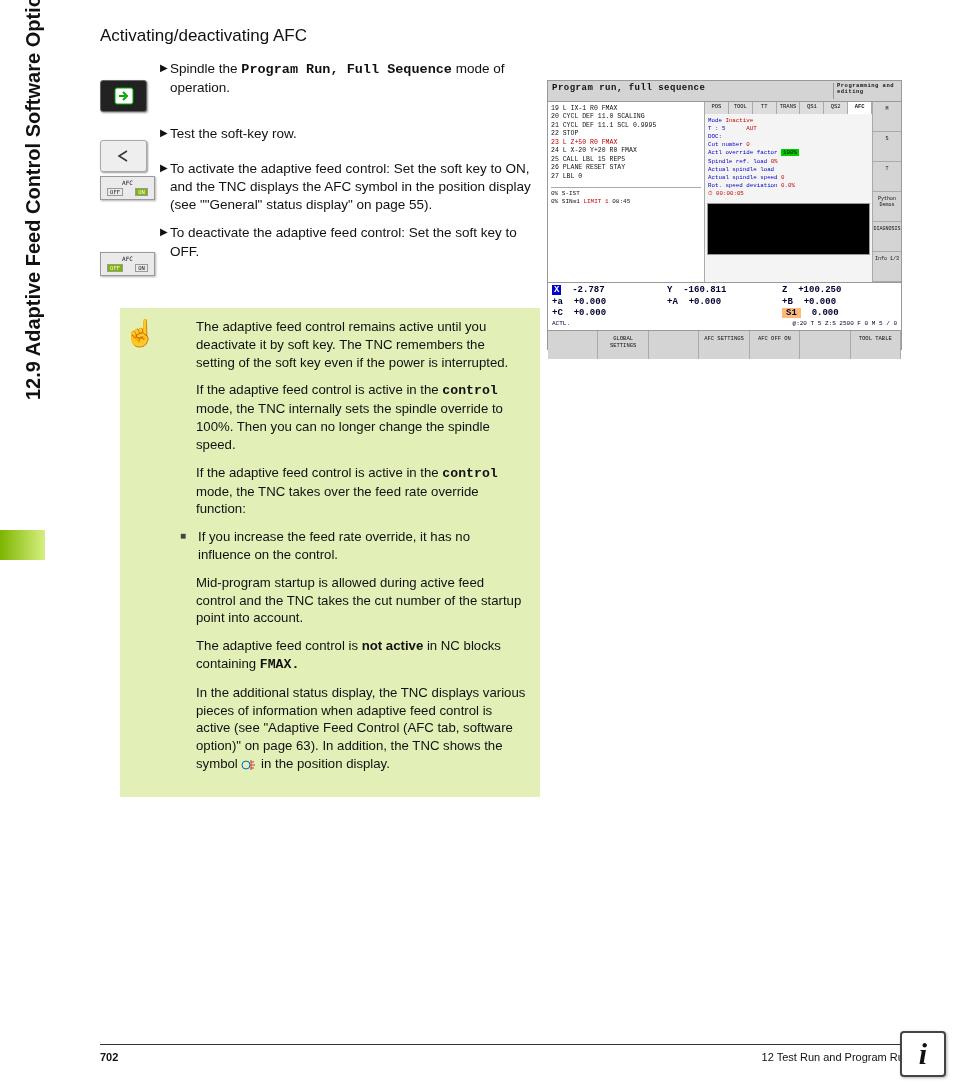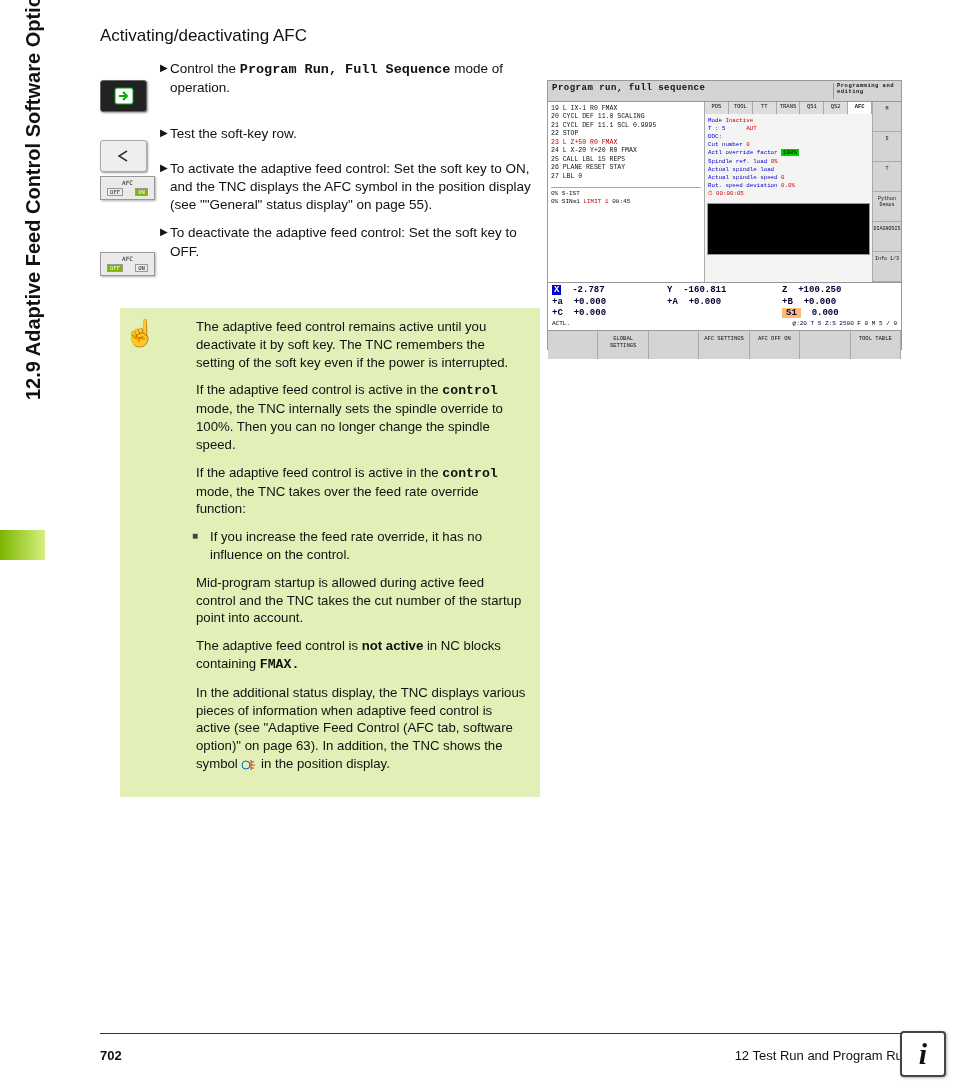--- a/index.html
+++ b/index.html
@@ -138,21 +138,20 @@
     font-size: 26px;
   }
   .bullet-list {
     margin: 0 0 10px 0;
     padding-left: 18px;
   }
   .bullet-list li {
     list-style: none;
     position: relative;
     margin-bottom: 8px;
-    margin-left: 12px;
   }
   .bullet-list li::before {
     content: "■";
     position: absolute;
     left: -18px;
     top: 1px;
     font-size: 10px;
     color: #444;
   }
   .bold { font-weight: bold; }
@@ -284,23 +283,23 @@
     text-align: center;
     padding-top: 4px;
   }
 
   .footer {
     position: absolute;
     left: 100px;
     bottom: 28px;
     width: 810px;
     border-top: 1px solid #333;
-    padding-top: 14px;
-    display: flex;
-    font-size: 13px;
+    padding-top: 6px;
+    display: flex;
+    font-size: 11px;
   }
   .footer .pn { font-weight: bold; }
   .footer .ft { margin-left: auto; }
   .info-icon {
     position: absolute;
     right: 8px;
     bottom: 14px;
     width: 42px;
     height: 42px;
     border: 2px solid #444;
@@ -323,21 +322,21 @@
   <div class="green-tab"></div>
   <div class="sidebar-title">12.9 Adaptive Feed Control Software Option (AFC)</div>
 </div>
 
 <div class="content">
   <h2 class="section">Activating/deactivating AFC</h2>
 
   <div class="steps">
     <div class="step">
       <span class="step-arrow">▶</span>
-      <span>Control the </span><span class="monobold">Program Run, Full Sequence</span><span> mode of operation.</span>
+      <span>Spindle the </span><span class="monobold">Program Run, Full Sequence</span><span> mode of operation.</span>
     </div>
     <div class="step" style="margin-top:28px;">
       <span class="step-arrow">▶</span>
       <span>Test the soft-key row.</span>
     </div>
     <div class="step" style="margin-top:16px;">
       <span class="step-arrow">▶</span>
       <span>To activate the adaptive feed control: Set the soft key to ON, and the TNC displays the AFC symbol in the position display (see ""General" status display" on page 55).</span>
     </div>
     <div class="step" style="margin-top:10px;">

